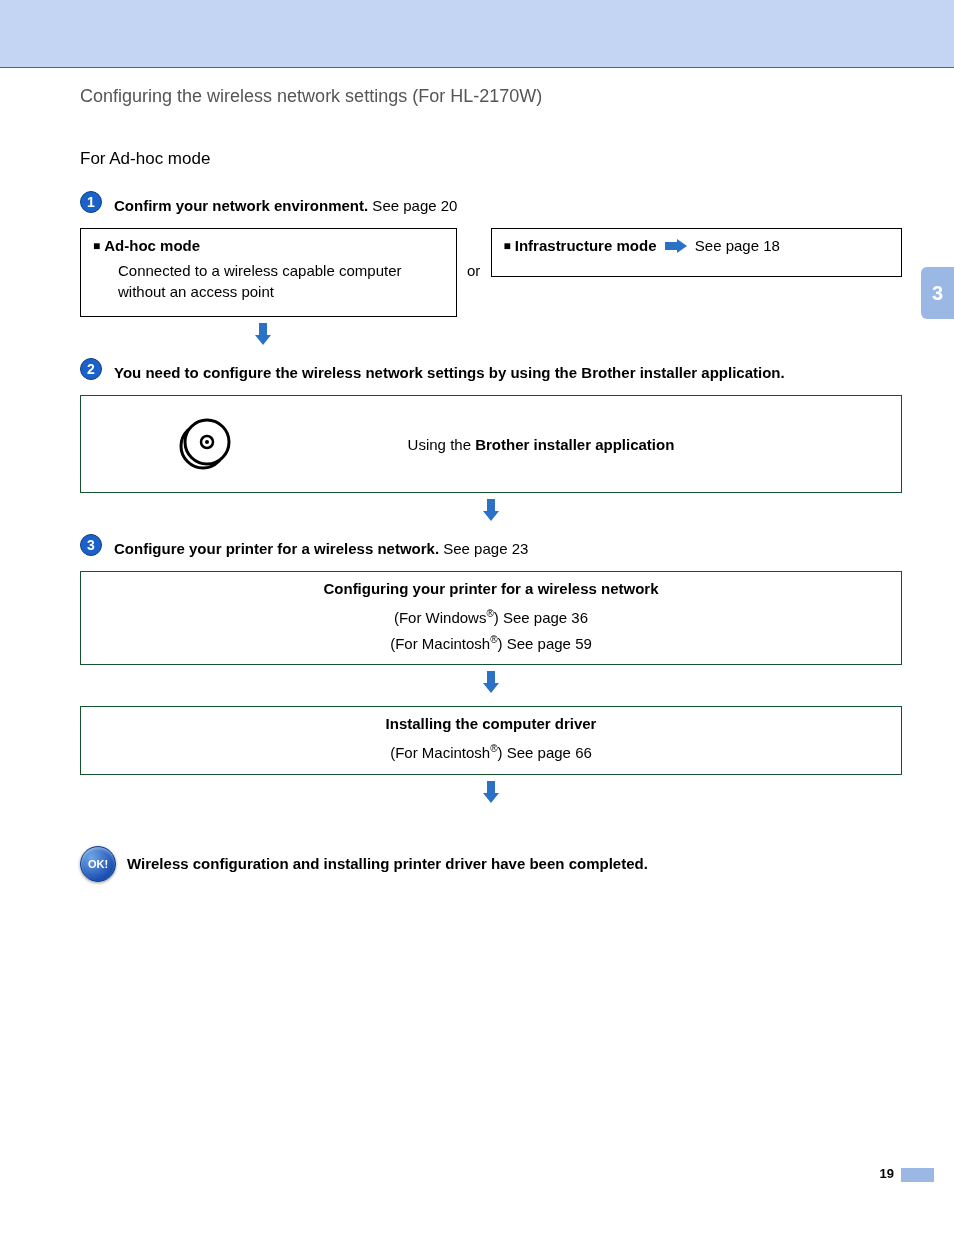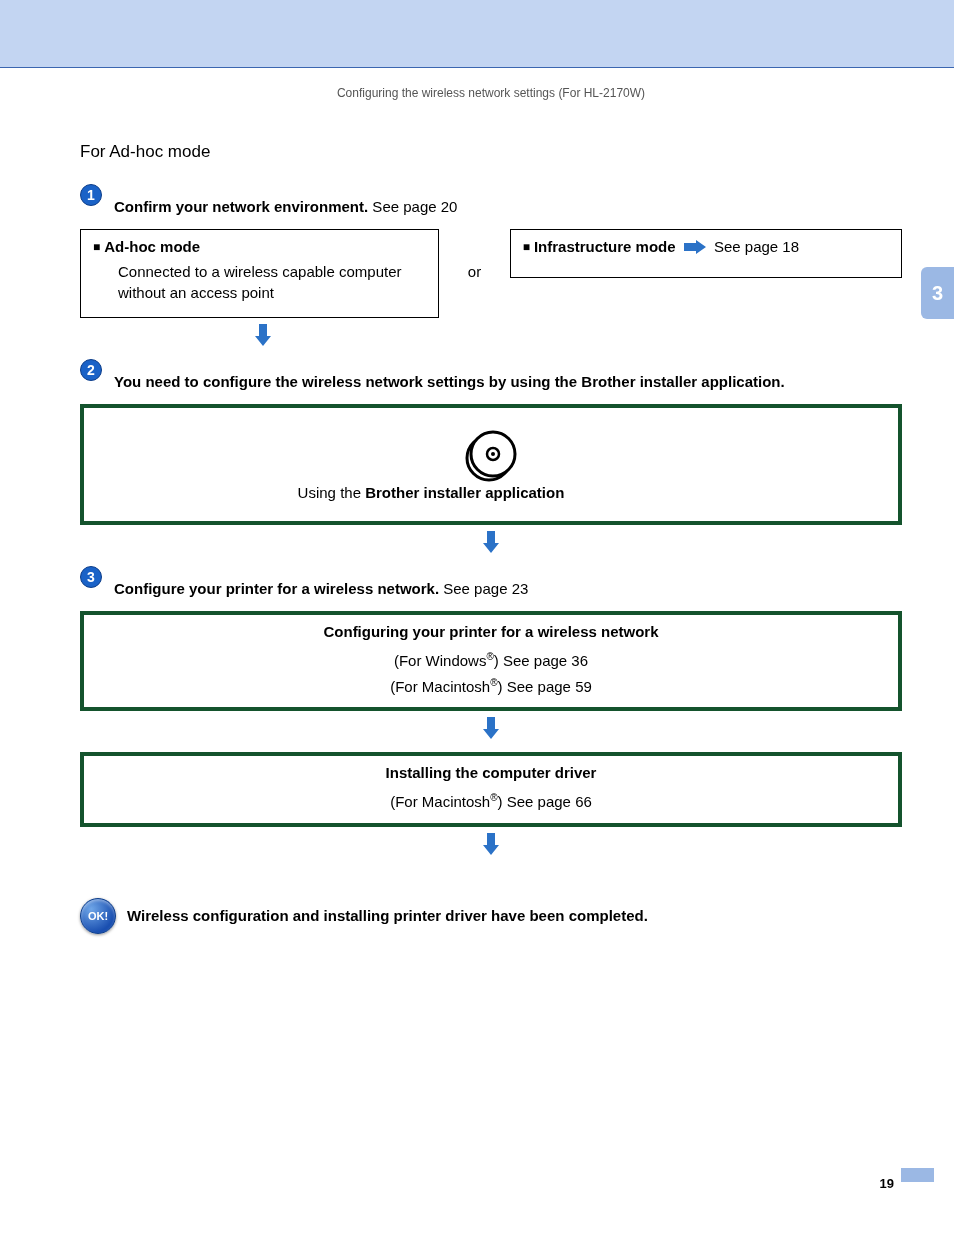--- a/index.html
+++ b/index.html
@@ -15,23 +15,23 @@
   .top-band {
     height: 68px;
     background: #c3d5f2;
     border-bottom: 1px solid #3b66b0;
   }
   .page-content {
     padding: 18px 52px 0 80px;
     position: relative;
   }
   .header-right {
-    text-align: center;
+    text-align: left;
     color: #555;
-    font-size: 12px;
+    font-size: 18px;
     margin-bottom: 42px;
   }
   .section-title {
     font-size: 17px;
     font-weight: normal;
     margin-bottom: 22px;
   }
   .step-row {
     display: flex;
     align-items: flex-start;
@@ -44,26 +44,26 @@
     background: #1a62c7;
     color: #fff;
     font-weight: bold;
     font-size: 14px;
     display: flex;
     align-items: center;
     justify-content: center;
     flex-shrink: 0;
     border: 1px solid #0e3e8a;
   }
-  .step-text { margin-top: 14px; }
+  .step-text { margin-top: 6px; }
   .bold { font-weight: bold; }
   .mode-row {
     display: flex;
     align-items: flex-start;
-    gap: 21px;
+    gap: 2px;
     margin-top: 8px;
   }
   .mode-box {
     border: 1px solid #000;
     padding: 8px 12px 14px 12px;
     font-size: 15px;
   }
   .mode-box.left { width: 380px; }
   .mode-box.right { width: 415px; }
   .mode-title-line { margin-bottom: 6px; }
@@ -78,25 +78,24 @@
     display: inline-block;
     vertical-align: -2px;
     margin: 0 4px;
   }
   .arrow-down-row {
     margin: 6px 0 10px 0;
   }
   .arrow-down-row.center { text-align: center; }
   .arrow-down-row.left-shift { padding-left: 175px; }
   .full-box {
-    border: 4px solid #14532d;
+    border: 1px solid #14532d;
     padding: 8px 14px;
     text-align: center;
     margin-bottom: 6px;
-    flex-direction: column;
   }
   .installer-box {
     display: flex;
     align-items: center;
     padding: 20px 14px;
   }
   .cd-wrap {
     width: 220px;
     display: flex;
     justify-content: center;
@@ -138,21 +137,21 @@
     color: #fff;
     font-weight: bold;
     font-size: 20px;
     display: flex;
     align-items: center;
     justify-content: center;
     border-radius: 6px 0 0 6px;
   }
   .page-num {
     position: absolute;
-    bottom: 44px;
+    bottom: 54px;
     right: 60px;
     font-size: 13px;
     font-weight: bold;
     margin-top: 12px;
   }
   .page-num-bar {
     position: absolute;
     bottom: 53px;
     right: 20px;
     width: 33px;

